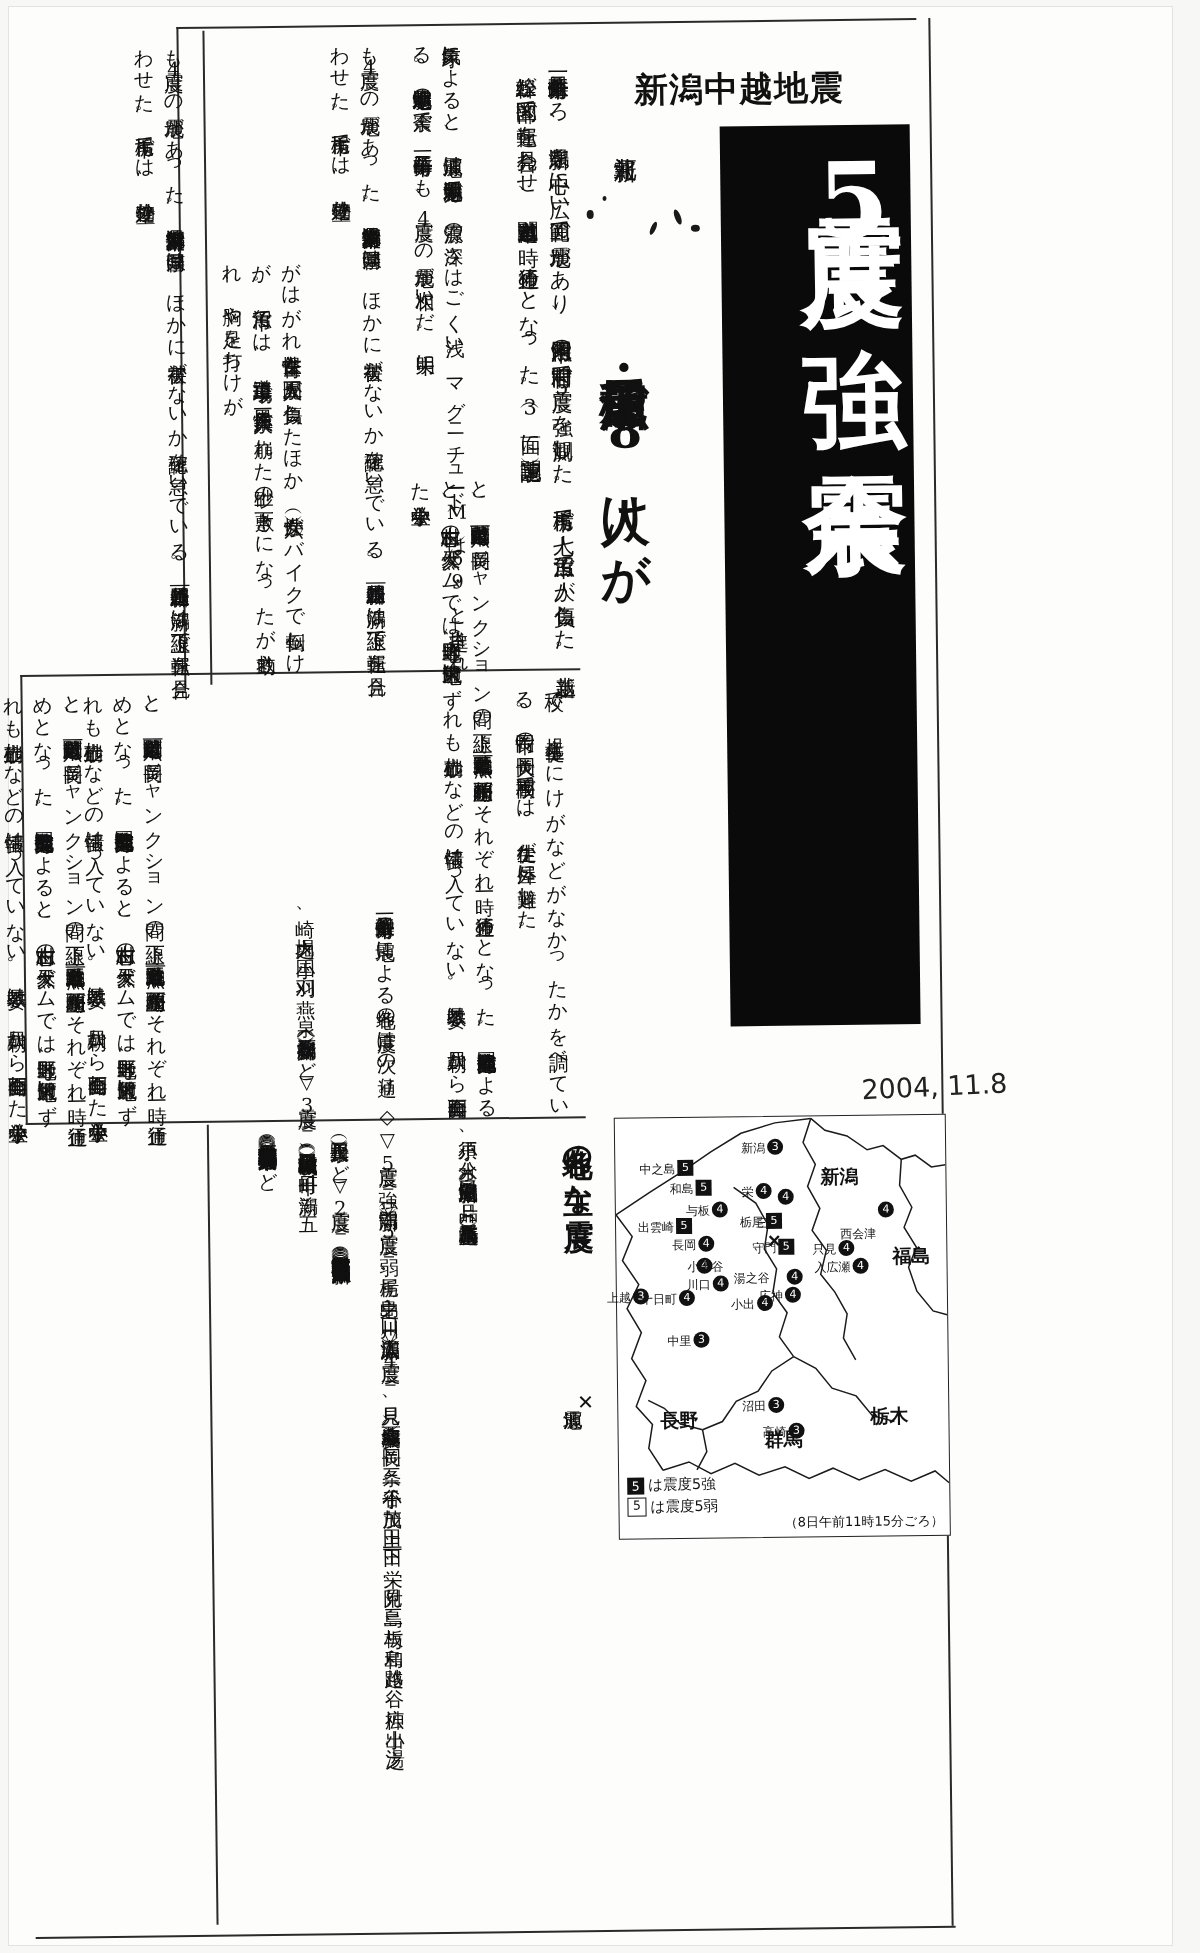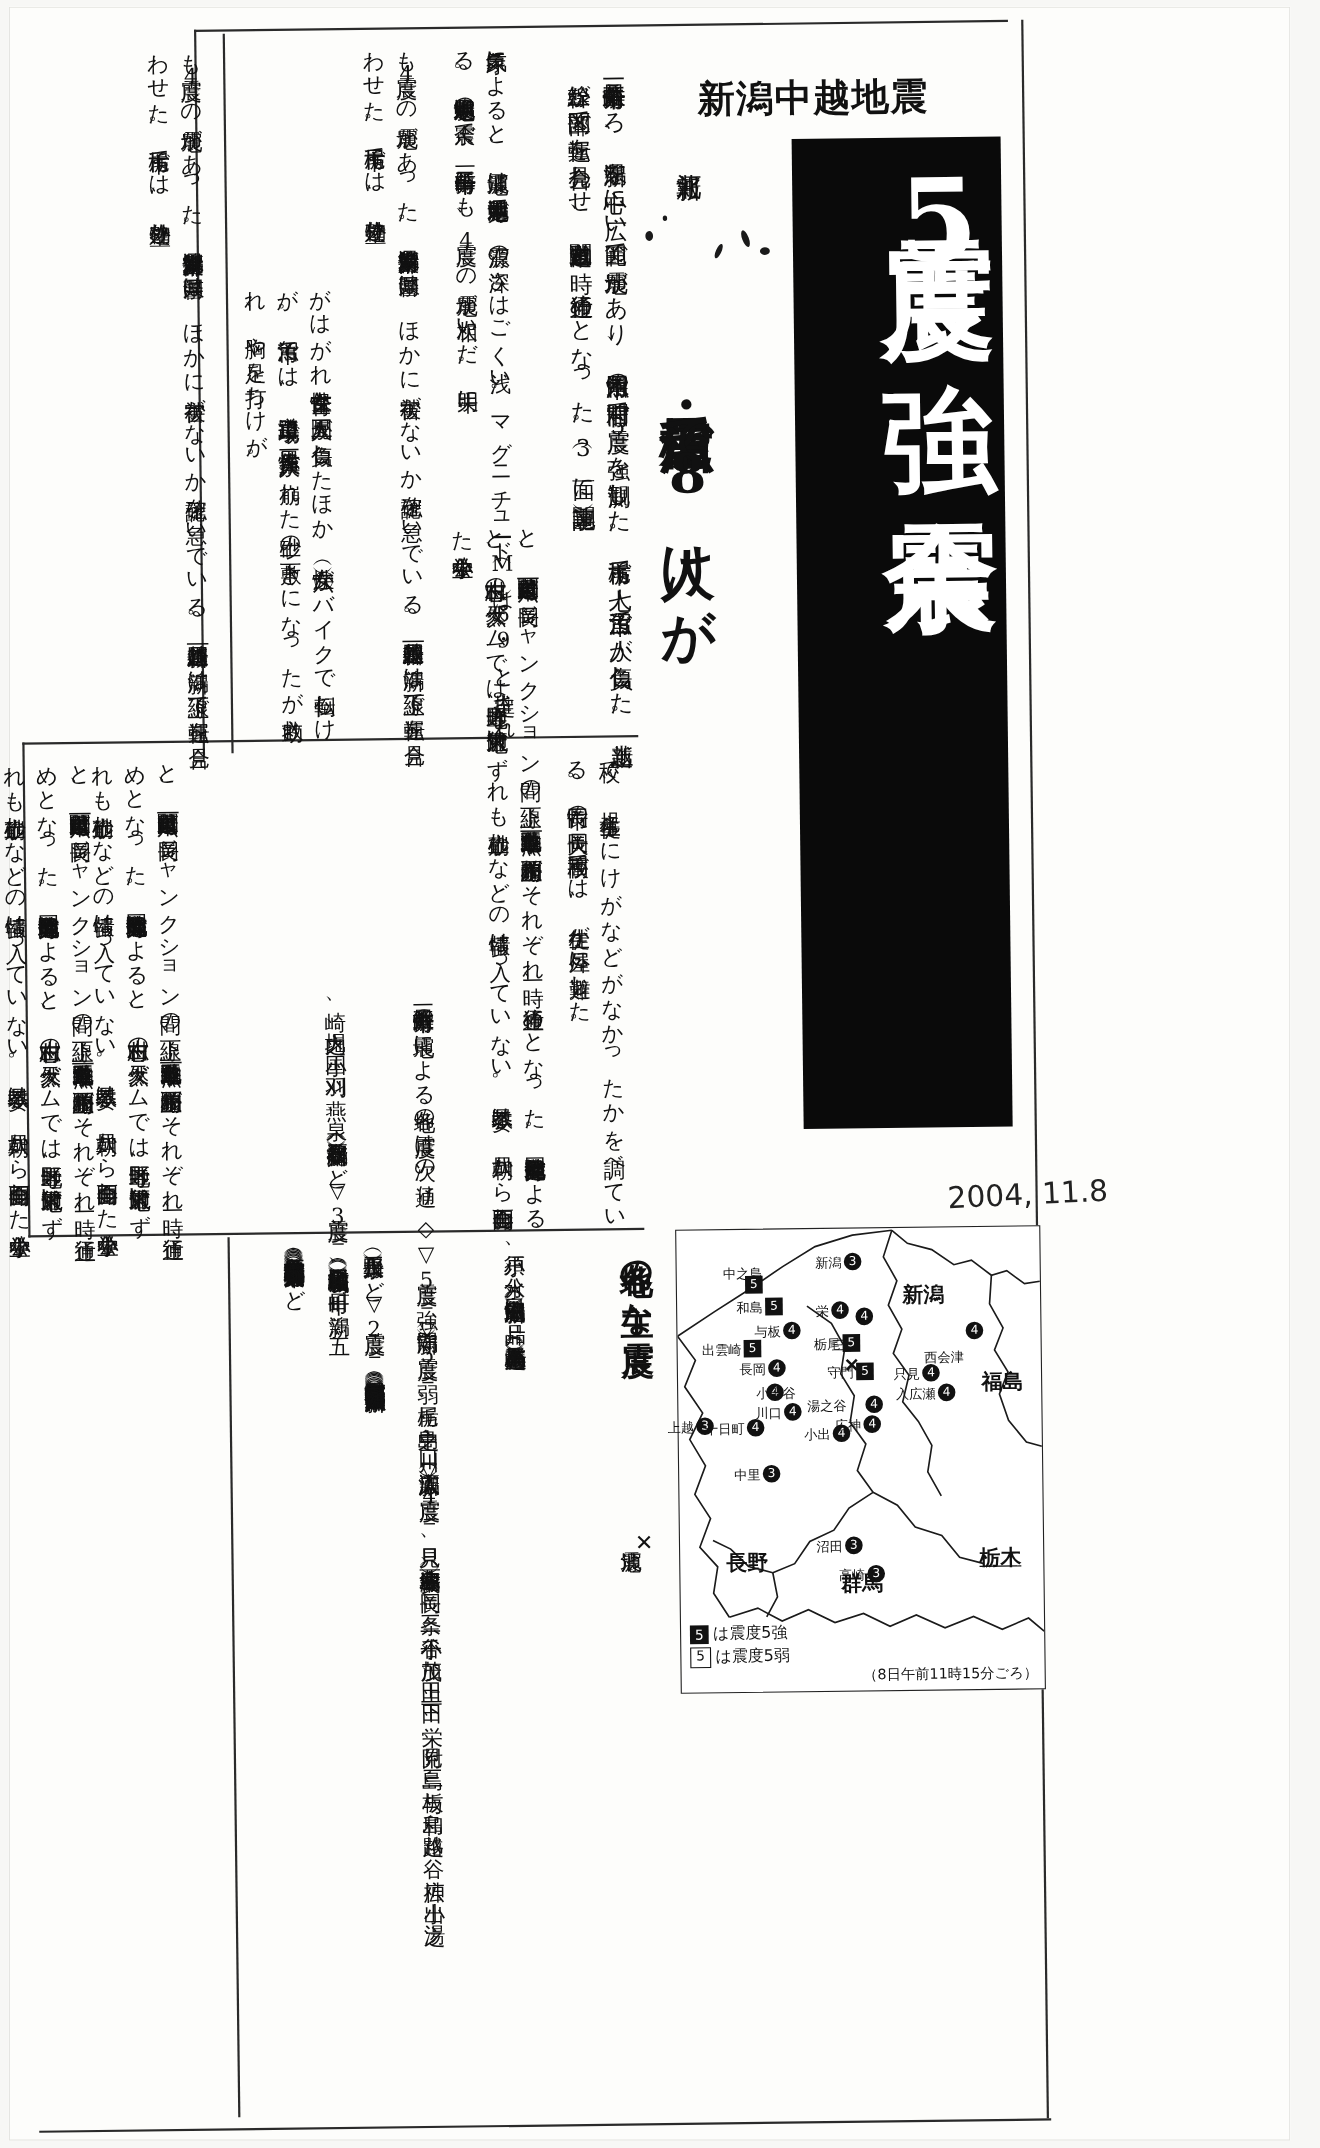--- a/index.html
+++ b/index.html
@@ -162,27 +162,27 @@
     <div id="map-time">（8日午前11時15分ごろ）</div>
 
     <div class="legend" style="left:8px;bottom:44px;">
       <span class="lgbox">5</span><span>は震度5強</span>
     </div>
     <div class="legend" style="left:8px;bottom:22px;">
       <span class="lgbox" style="background:#fff;color:#111;border:1.5px solid #111;line-height:14px;">5</span><span>は震度5弱</span>
     </div>
   <div class="mpref" style="left: 205px; top: 48px;">新潟</div>
       <div class="mpref" style="left: 276px; top: 128px;">福島</div>
-      <div class="mpref" style="left: 272px; top: 288px; text-decoration: underline;">栃木</div>
+      <div class="mpref" style="left: 252px; top: 288px;">栃木</div>
       <div class="mpref" style="left: 146px; top: 310px;">群馬</div>
       <div class="mpref" style="left: 42px; top: 290px;">長野</div>
       <div class="mnum3" style="left: 152px; top: 22px;">3</div>
       <div class="mpt" style="left: 126px; top: 23px;">新潟</div>
       <div class="mnum5" style="left: 62px; top: 42px;">5</div>
-      <div class="mpt" style="left: 24px; top: 32px; margin-left: 18px;">中之島</div>
+      <div class="mpt" style="left: 24px; top: 43px;">中之島</div>
       <div class="mnum5" style="left: 80px; top: 62px;">5</div>
       <div class="mpt" style="left: 54px; top: 63px; text-align: center;">和島</div>
       <div class="mnum4" style="left: 162px; top: 72px;">4</div>
       <div class="mpt" style="left: 140px; top: 73px; margin-top: 25px;">三条</div>
       <div class="mnum4" style="left: 262px; top: 86px;">4</div>
       <div class="mpt" style="left: 224px; top: 87px; margin-top: 23px;">西会津</div>
       <div class="mnum4" style="left: 140px; top: 66px;">4</div>
       <div class="mpt" style="left: 126px; top: 67px;">栄</div>
       <div class="mnum4" style="left: 96px; top: 84px;">4</div>
       <div class="mpt" style="left: 70px; top: 85px;">与板</div>

